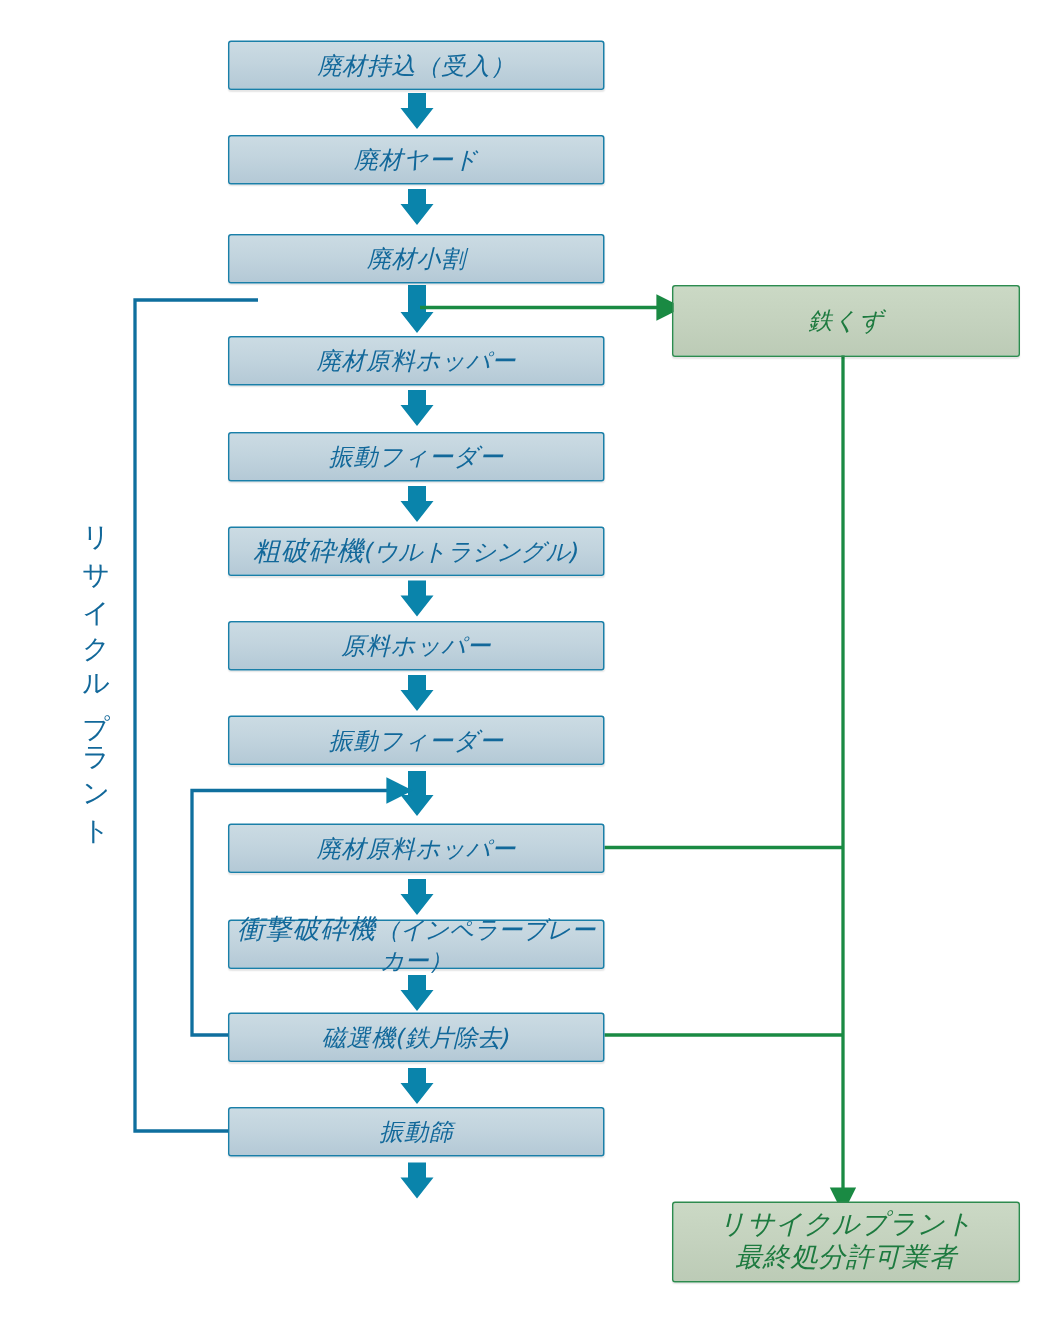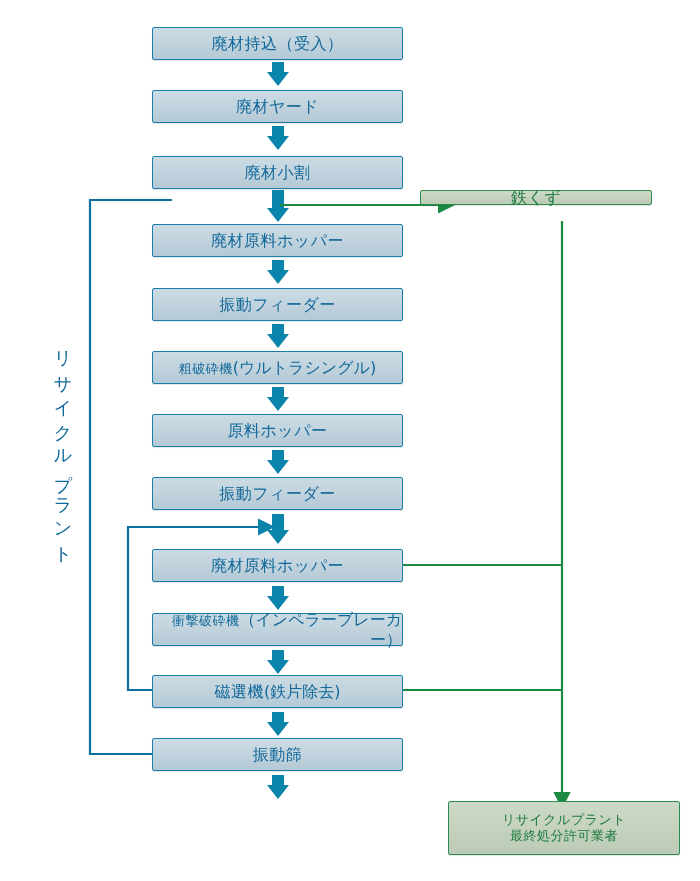--- a/index.html
+++ b/index.html
@@ -8,40 +8,41 @@
     width:700px;height:881px;position:relative;overflow:hidden;
   }
   #diagram{position:absolute;left:0;top:0;width:700px;height:881px;}
 
   .node{
     position:absolute;
     box-sizing:border-box;
     display:flex;
     align-items:center;
     justify-content:center;
-    text-align:right;
+    text-align:center;
     line-height:1.22;
     border-radius:2px;
+    font-style:italic;
   }
   .node.blue{
     background:linear-gradient(180deg,#cbdbe3 0%,#c2d4de 45%,#b4c9d6 100%);
     border:1px solid #1a7fa8;
     color:#12689a;
     box-shadow:0 1px 1px rgba(0,0,0,0.10);
   }
   .node.green{
     background:linear-gradient(180deg,#cbd9c5 0%,#c4d2be 50%,#bccbb6 100%);
     border:1px solid #2d8b4e;
     color:#1d7a3f;
     box-shadow:0 1px 1px rgba(0,0,0,0.10);
   }
   .node .lbl{display:block;}
   .node .big{font-size:16px;letter-spacing:0.5px;}
   .node .sml{font-size:16px;letter-spacing:0px;}
-  .node .mid{font-size:13px;letter-spacing:0.5px;}
+  .node .mid{font-size:18px;letter-spacing:0.5px;}
 
   .sidelabel{
     position:absolute;
     writing-mode:vertical-rl;
     text-orientation:upright;
     color:#12689a;
     font-size:18px;
     letter-spacing:4px;
     line-height:1;
     white-space:nowrap;
@@ -148,21 +149,21 @@
     <span>
       <span class="big">磁選機</span><span class="sml">(鉄片除去)</span>
     </span>
   </div>
 
   <div class="node blue" style="left:152px;top:738px;width:251px;height:33px;">
     <span class="lbl big">振動篩</span>
   </div>
 
 
-  <div class="node green" style="left:420px;top:190px;width:232px;height:15px;">
+  <div class="node green" style="left:448px;top:190px;width:232px;height:48px;">
     <span class="lbl big">鉄くず</span>
   </div>
 
   <div class="node green" style="left:448px;top:801px;width:232px;height:54px;flex-direction:column;">
     <span class="lbl mid">リサイクルプラント</span>
     <span class="lbl mid">最終処分許可業者</span>
   </div>
 
 </div>
 

